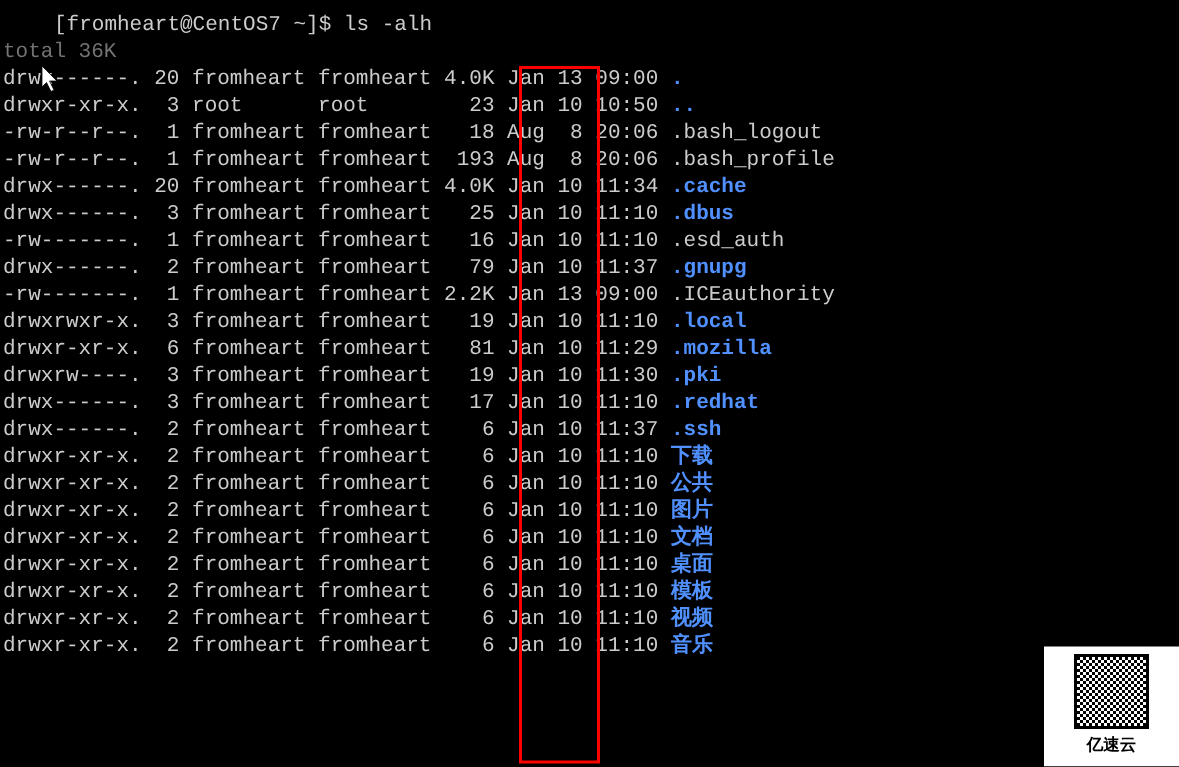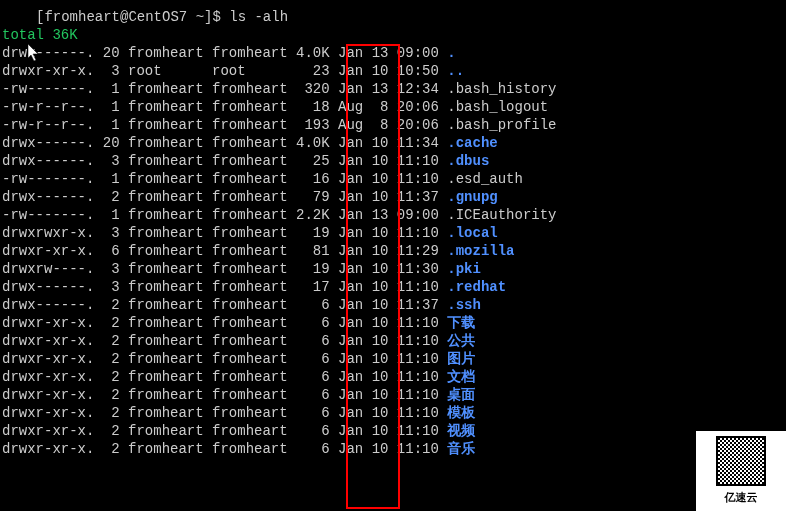--- a/index.html
+++ b/index.html
@@ -11,21 +11,21 @@
       color: #ccc;
       width: 786px;
       height: 511px;
       overflow: hidden;
       padding: 8px 2px;
       position: relative;
     }
     .prompt-line { white-space: pre; margin-left: 34px; }
     .prompt { color: #ccc; }
     .cmd { color: #ccc; }
-    .total { color: #22c55e; }
+    .total { color: #737373; }
     .row { white-space: pre; position: relative; }
     .perms, .links, .owner, .group, .size, .date, .fname { display: inline; }
     .dir { color: #5090ff; font-weight: bold; }
     .whitefile { color: #ccc; }
     .box {
       position: absolute;
       left: 346px;
       top: 44px;
       width: 54px;
       height: 465px;
@@ -72,21 +72,20 @@
     }
   </style>
 </head>
 <body>
 
 <div class="prompt-line"><span class="prompt">[fromheart@CentOS7 ~]$ </span><span class="cmd">ls -alh</span></div>
 <div class="total">total 36K</div>
 <div id="listing">
     <div class="row"><span>drwx------. 20 fromheart fromheart 4.0K Jan 13 09:00 </span><span class="fname dir">.</span></div>
     <div class="row"><span>drwxr-xr-x.  3 root      root        23 Jan 10 10:50 </span><span class="fname dir">..</span></div>
-    <div class="row"><span>-rw-------.  1 fromheart fromheart  320 Jan 13 12:34 </span><span class="fname whitefile">.bash_history</span></div>
     <div class="row"><span>-rw-r--r--.  1 fromheart fromheart   18 Aug  8 20:06 </span><span class="fname whitefile">.bash_logout</span></div>
     <div class="row"><span>-rw-r--r--.  1 fromheart fromheart  193 Aug  8 20:06 </span><span class="fname whitefile">.bash_profile</span></div>
     <div class="row"><span>drwx------. 20 fromheart fromheart 4.0K Jan 10 11:34 </span><span class="fname dir">.cache</span></div>
     <div class="row"><span>drwx------.  3 fromheart fromheart   25 Jan 10 11:10 </span><span class="fname dir">.dbus</span></div>
     <div class="row"><span>-rw-------.  1 fromheart fromheart   16 Jan 10 11:10 </span><span class="fname whitefile">.esd_auth</span></div>
     <div class="row"><span>drwx------.  2 fromheart fromheart   79 Jan 10 11:37 </span><span class="fname dir">.gnupg</span></div>
     <div class="row"><span>-rw-------.  1 fromheart fromheart 2.2K Jan 13 09:00 </span><span class="fname whitefile">.ICEauthority</span></div>
     <div class="row"><span>drwxrwxr-x.  3 fromheart fromheart   19 Jan 10 11:10 </span><span class="fname dir">.local</span></div>
     <div class="row"><span>drwxr-xr-x.  6 fromheart fromheart   81 Jan 10 11:29 </span><span class="fname dir">.mozilla</span></div>
     <div class="row"><span>drwxrw----.  3 fromheart fromheart   19 Jan 10 11:30 </span><span class="fname dir">.pki</span></div>

